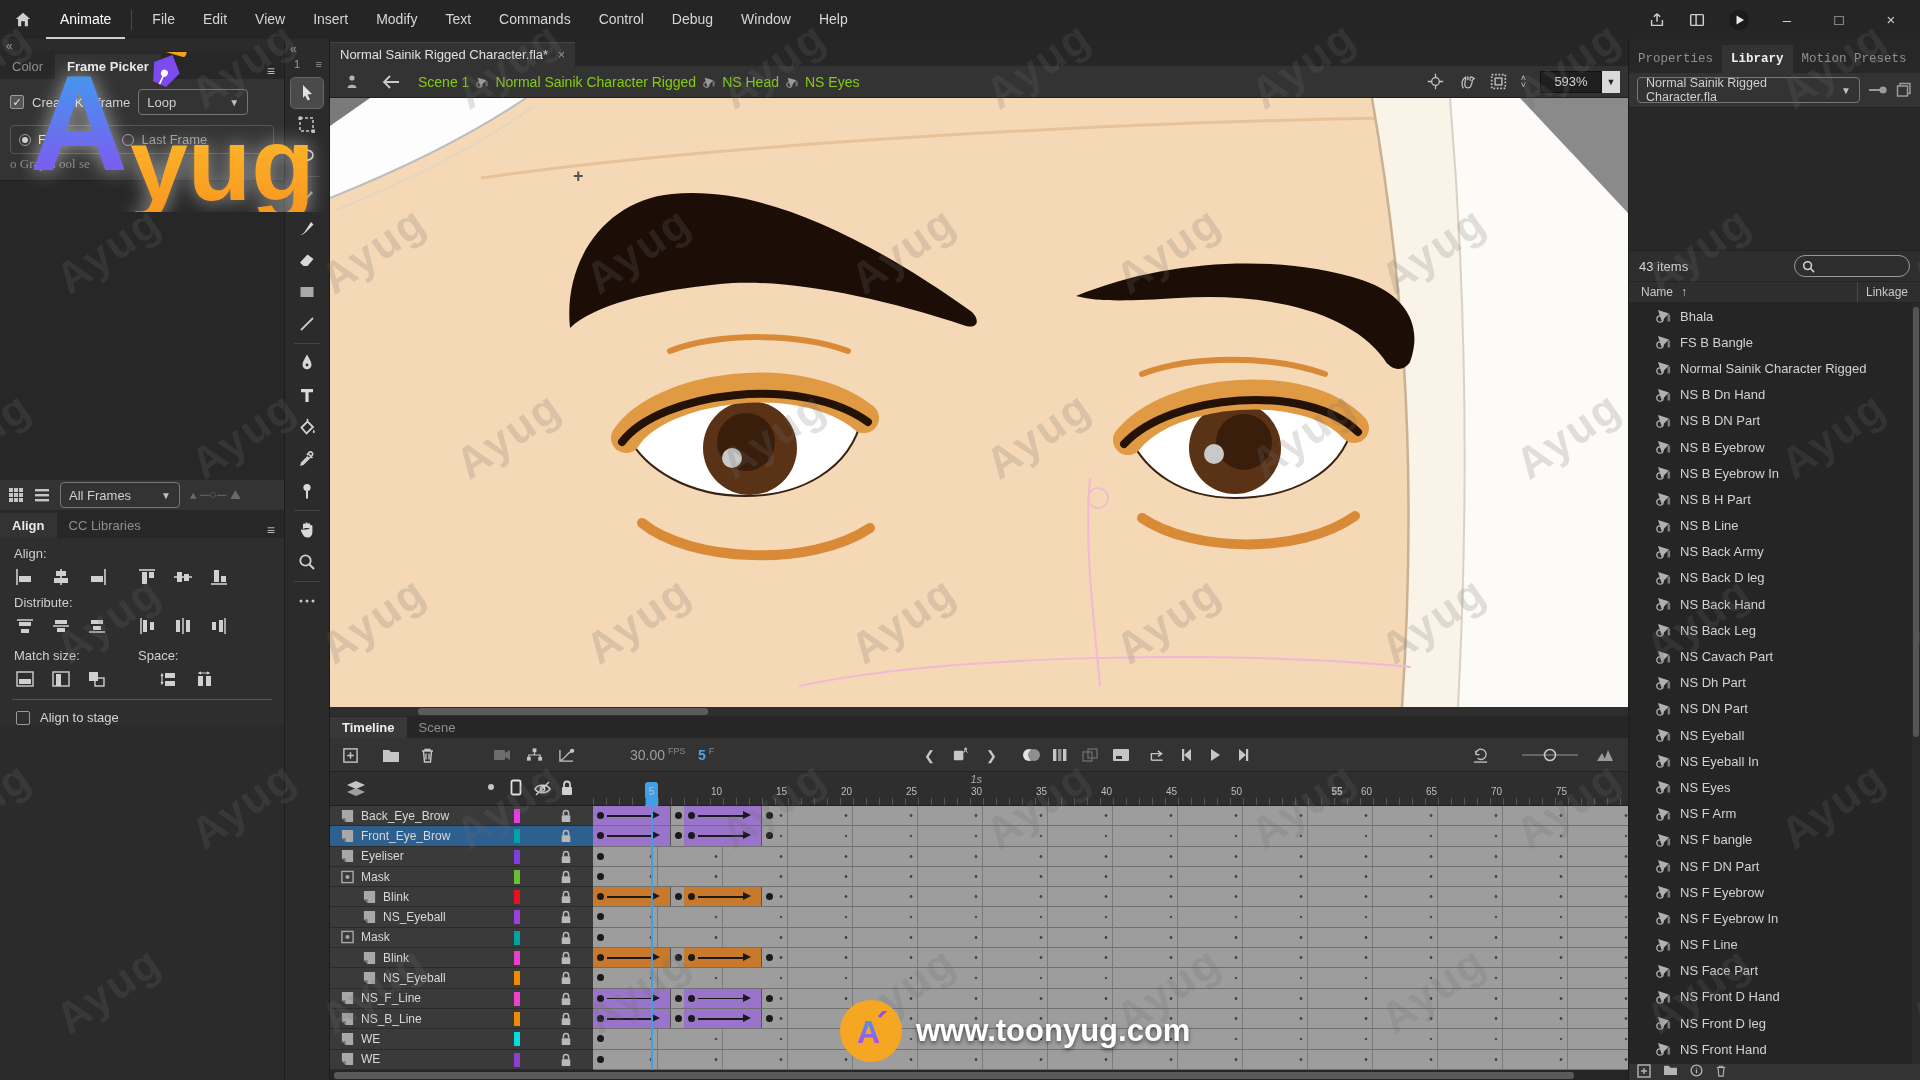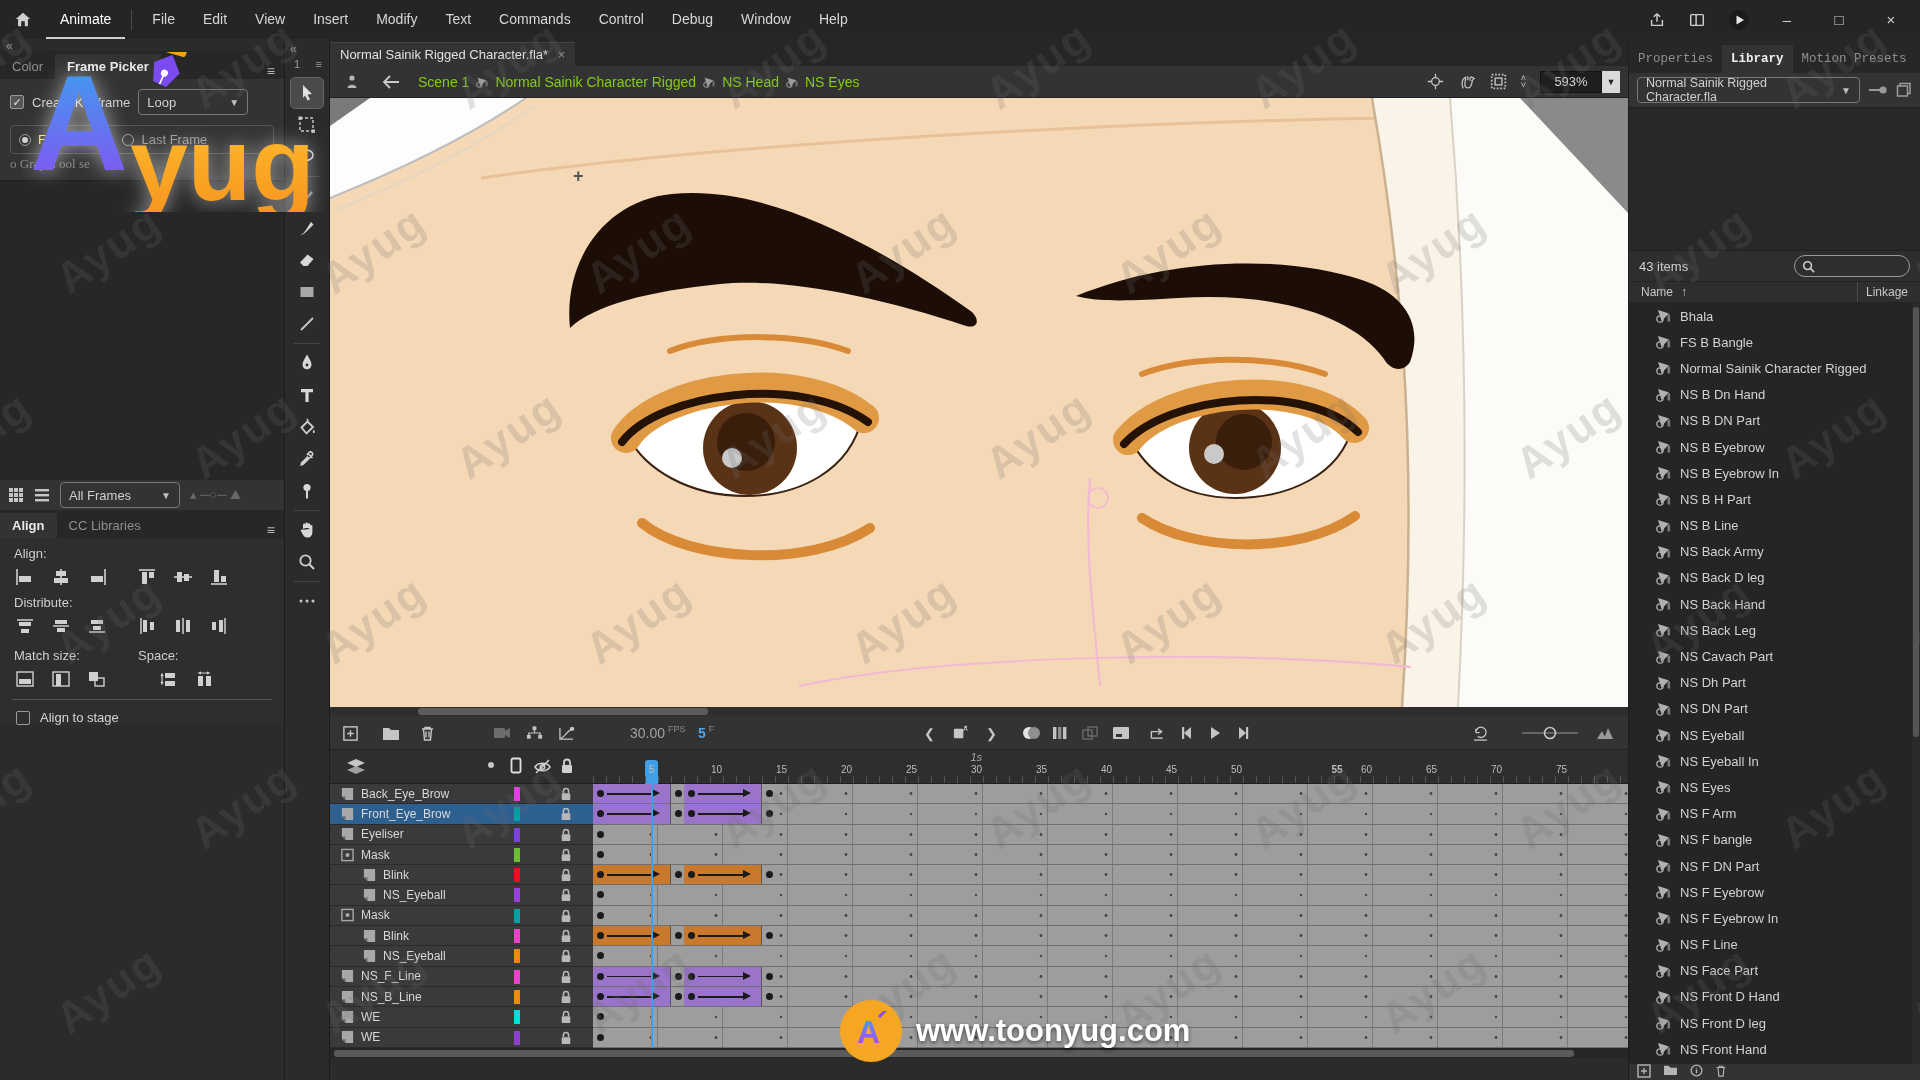--- a/index.html
+++ b/index.html
@@ -645,20 +645,24 @@
 
     <path d="M746,198 C838,160 952,156 1032,182 C1074,196 1094,226 1080,264 C1073,275 1060,272 1054,261 C1020,214 938,194 848,200 C798,203 768,204 746,198 Z" fill="#1c0e07"></path>
   </svg>
   <span class="abs" id="stage-cursor" style="left:243px; top:68px;">+</span>
 </div>
 <div class="abs" id="stage-hscroll">
     <div class="thumb"></div>
   </div>
 
 <div class="abs" id="timeline">
+  <div id="tl-tabs">
+    <div class="tl-tab active">Timeline</div>
+    <div class="tl-tab">Scene</div>
+  </div>
   <div id="tl-toolbar">
     <span class="tlb" style="left:12px;">
       <svg width="17" height="17" viewBox="0 0 18 18" fill="none" stroke="#c5c5c5" stroke-width="1.5">
           <rect x="2" y="2" width="14" height="14"></rect>
           <path d="M9 5.5 V12.5 M5.5 9 H12.5"></path>
         </svg>
       </span>
     <span class="tlb" style="left:52px;">
       <svg width="18" height="15" viewBox="0 0 18 15" fill="#c5c5c5">
           <path d="M1 2 H7 L9 4 H17 V14 H1 Z"></path>

